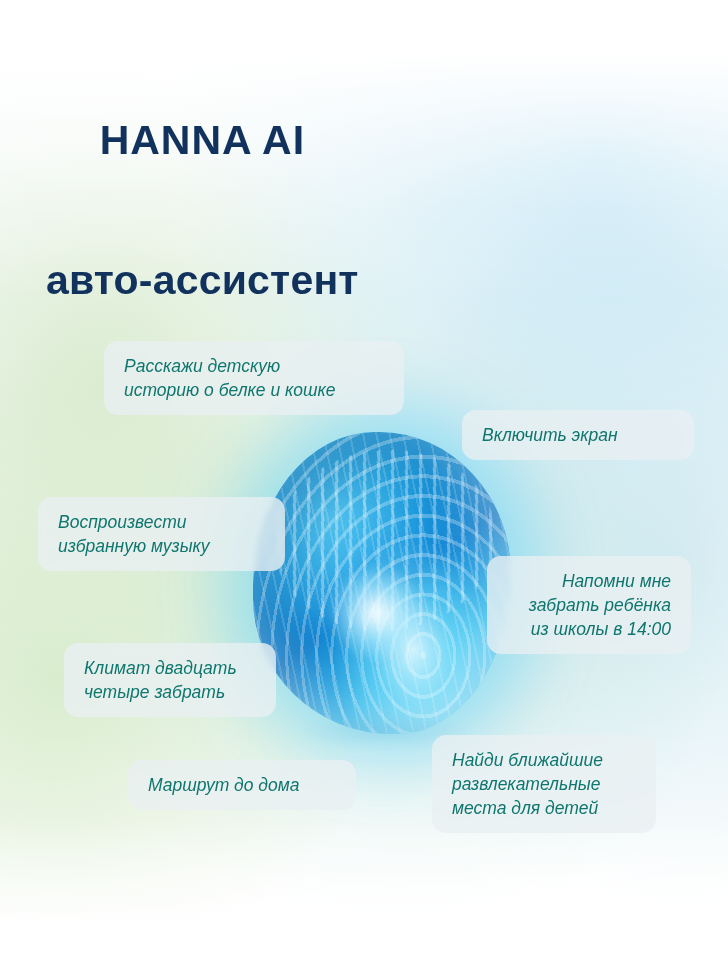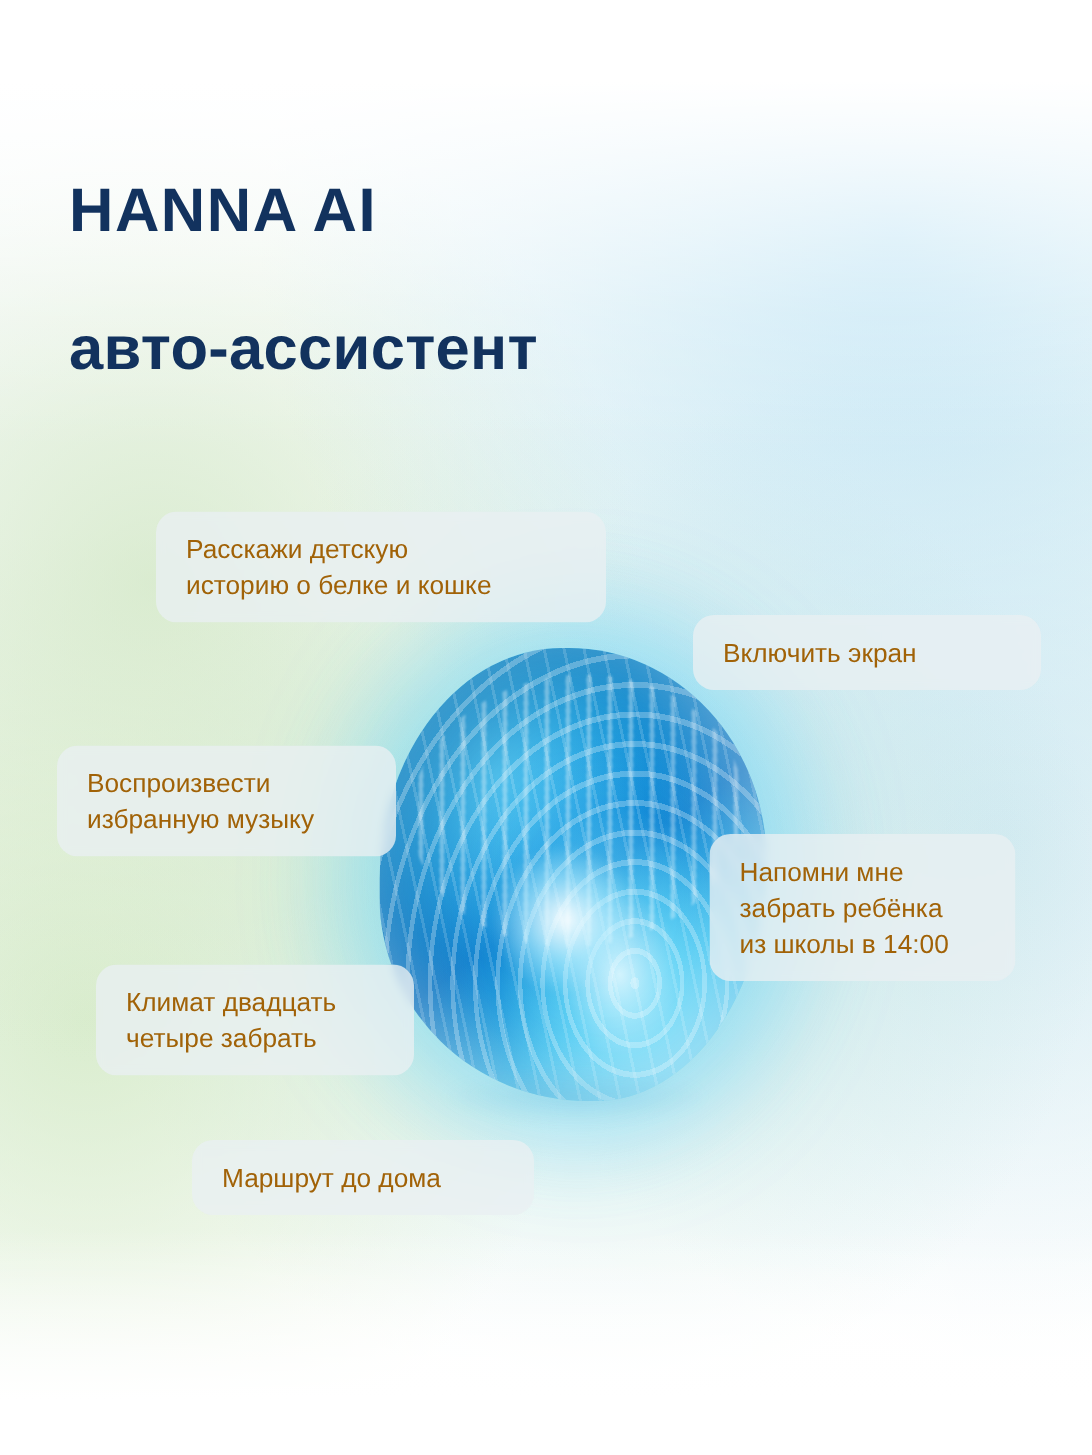--- a/index.html
+++ b/index.html
@@ -52,24 +52,25 @@
   .headline {
     position: absolute;
     left: 46px;
     top: 72px;
     color: #12325e;
     font-size: 41px;
     line-height: 1.12;
     font-weight: 700;
     letter-spacing: 0.2px;
     white-space: pre-line;
+    text-align: center;
   }
   .headline .l1 { display: block; letter-spacing: 1px; }
   .headline .l2 { display: block; }
-  .headline .l3 { display: block; }
+  .headline .l3 { display: block; margin-top: 48px; }
 
   
   .orb-wrap {
     position: absolute;
     left: 253px;
     top: 432px;
     width: 258px;
     height: 302px;
   }
   .orb-glow {
@@ -135,31 +136,32 @@
     background: radial-gradient(ellipse at 50% 50%, rgba(90,180,215,0.22) 0%, rgba(90,180,215,0) 70%);
     filter: blur(4px);
   }
 
   
   .chip {
     position: absolute;
     box-sizing: border-box;
     border-radius: 14px;
     background: rgba(233,240,242,0.78);
-    color: #a16207;
+    color: #0f766e;
     font-size: 17.5px;
     line-height: 1.38;
     padding: 13px 20px;
     backdrop-filter: blur(3px);
     white-space: pre-line;
+    font-style: italic;
   }
   .chip.c1 { left: 104px;  top: 341px;  width: 300px; }
   .chip.c2 { left: 462px;  top: 410px;  width: 232px; }
-  .chip.c3 { left: 38px;   top: 497px;  width: 226px; }
-  .chip.c4 { left: 473px;  top: 556px;  width: 204px; }
+  .chip.c3 { left: 38px;   top: 497px;  width: 247px; }
+  .chip.c4 { left: 487px;  top: 556px;  width: 204px; text-align: right; }
   .chip.c5 { left: 64px;   top: 643px;  width: 212px; }
   .chip.c6 { left: 128px;  top: 760px;  width: 228px; }
   .chip.c7 { left: 432px;  top: 735px;  width: 224px; }
 </style>
 </head>
 <body>
 
 <div class="poster">
 
   <div class="bg-base"></div>
@@ -185,14 +187,17 @@
 историю о белке и кошке</div>
   <div class="chip c2">Включить экран</div>
   <div class="chip c3">Воспроизвести
 избранную музыку</div>
   <div class="chip c4">Напомни мне
 забрать ребёнка
 из школы в 14:00</div>
   <div class="chip c5">Климат двадцать
 четыре забрать</div>
   <div class="chip c6">Маршрут до дома</div>
+  <div class="chip c7">Найди ближайшие
+развлекательные
+места для детей</div>
 
 </div>
 
 </body></html>

